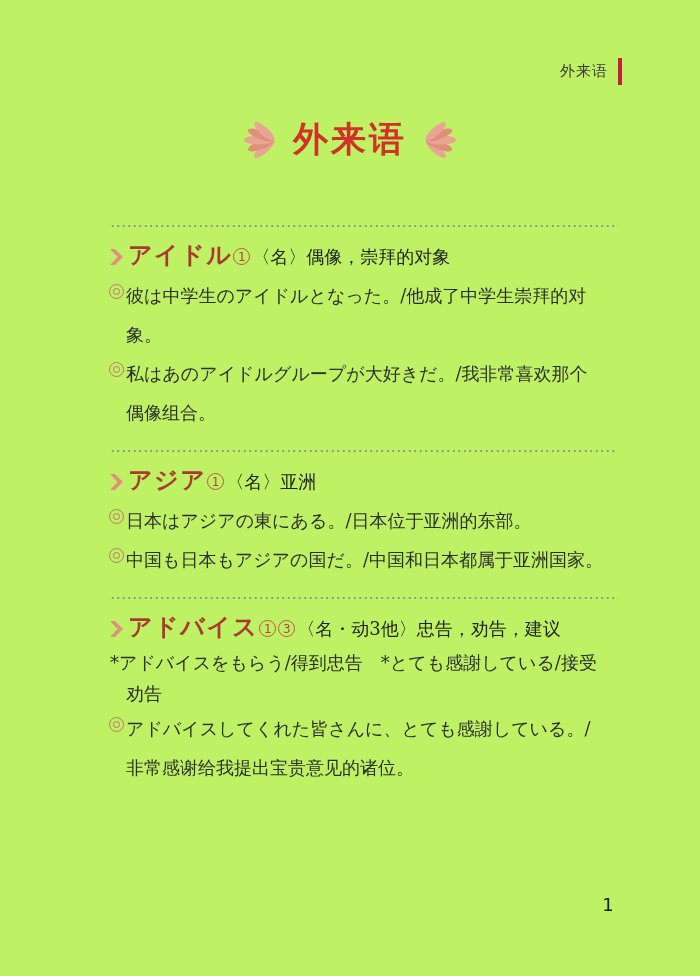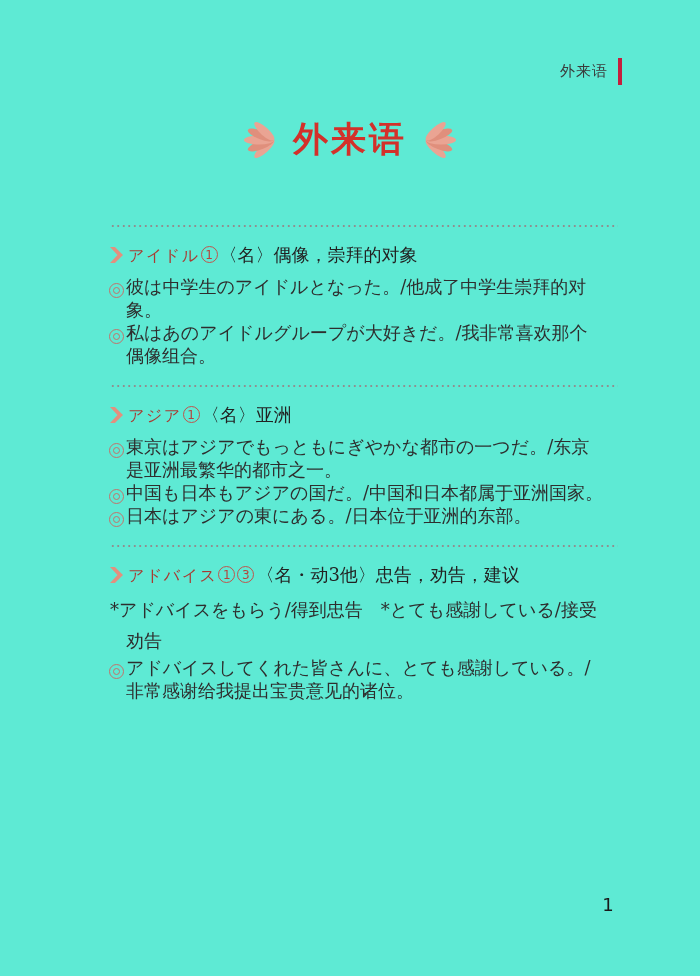--- a/index.html
+++ b/index.html
@@ -1,21 +1,21 @@
 <!DOCTYPE html>
 <html><head>
 <meta charset="utf-8">
 <style>
   * { margin: 0; padding: 0; box-sizing: border-box; }
   html, body { background: #ffffff; }
   .page {
     position: relative;
     width: 700px;
     height: 976px;
-    background: #5eead4;
+    background: #bef264;
     font-family: "DejaVu Serif", "Liberation Serif", serif;
     color: #2e2e2e;
     overflow: hidden;
   }
 
   
   .running-header {
     position: absolute;
     top: 57px;
     right: 78px;
@@ -82,22 +82,22 @@
   .chevron {
     display: inline-block;
     width: 13px;
     height: 16px;
     background: #e2907e;
     clip-path: polygon(0 0, 38% 0, 100% 50%, 38% 100%, 0 100%, 58% 50%);
     margin-right: 5px;
     vertical-align: -2px;
   }
   .headword {
-    font-weight: normal;
-    font-size: 16px;
+    font-weight: bold;
+    font-size: 24px;
     color: #a93a32;
     letter-spacing: 1.5px;
   }
   .accent {
     display: inline-block;
     width: 17px;
     height: 17px;
     border: 1px solid #c0544c;
     border-radius: 50%;
     color: #b5443c;
@@ -117,21 +117,21 @@
     text-indent: -16px;
     font-size: 18px;
     line-height: 30.5px;
     white-space: pre-line;
     color: #2e2e2e;
   }
   .example {
     position: relative;
     padding-left: 16px;
     font-size: 18px;
-    line-height: 23px;
+    line-height: 39px;
   }
   .example .ex-text { white-space: pre-line; display: block; }
   .bullseye {
     position: absolute;
     left: -1px;
     top: 8px;
     width: 15px;
     height: 15px;
     border: 1.5px solid #c3736b;
     border-radius: 50%;
@@ -214,34 +214,29 @@
 偶像组合。</span>
   </div>
 </div>
 
   <div class="divider"></div>
   <div class="entry">
     <p class="entry-head">
       <span class="chevron"></span><span class="headword">アジア</span><span class="accents"><span class="accent">1</span></span><span class="pos">〈名〉</span><span class="meaning">亚洲</span>
     </p>
 
-  <div class="example">
-    <span class="bullseye"></span>
-    <span class="ex-text">東京はアジアでもっともにぎやかな都市の一つだ。/东京
-是亚洲最繁华的都市之一。</span>
+
+  <div class="example">
+    <span class="bullseye"></span>
+    <span class="ex-text">日本はアジアの東にある。/日本位于亚洲的东部。</span>
   </div>
 
   <div class="example">
     <span class="bullseye"></span>
     <span class="ex-text">中国も日本もアジアの国だ。/中国和日本都属于亚洲国家。</span>
-  </div>
-
-  <div class="example">
-    <span class="bullseye"></span>
-    <span class="ex-text">日本はアジアの東にある。/日本位于亚洲的东部。</span>
   </div>
 </div>
 
   <div class="divider"></div>
   <div class="entry">
     <p class="entry-head">
       <span class="chevron"></span><span class="headword">アドバイス</span><span class="accents"><span class="accent">1</span><span class="accent">3</span></span><span class="pos">〈名・动3他〉</span><span class="meaning">忠告，劝告，建议</span>
     </p>
   <p class="notes">*アドバイスをもらう/得到忠告　*とても感謝している/接受
 劝告</p>

